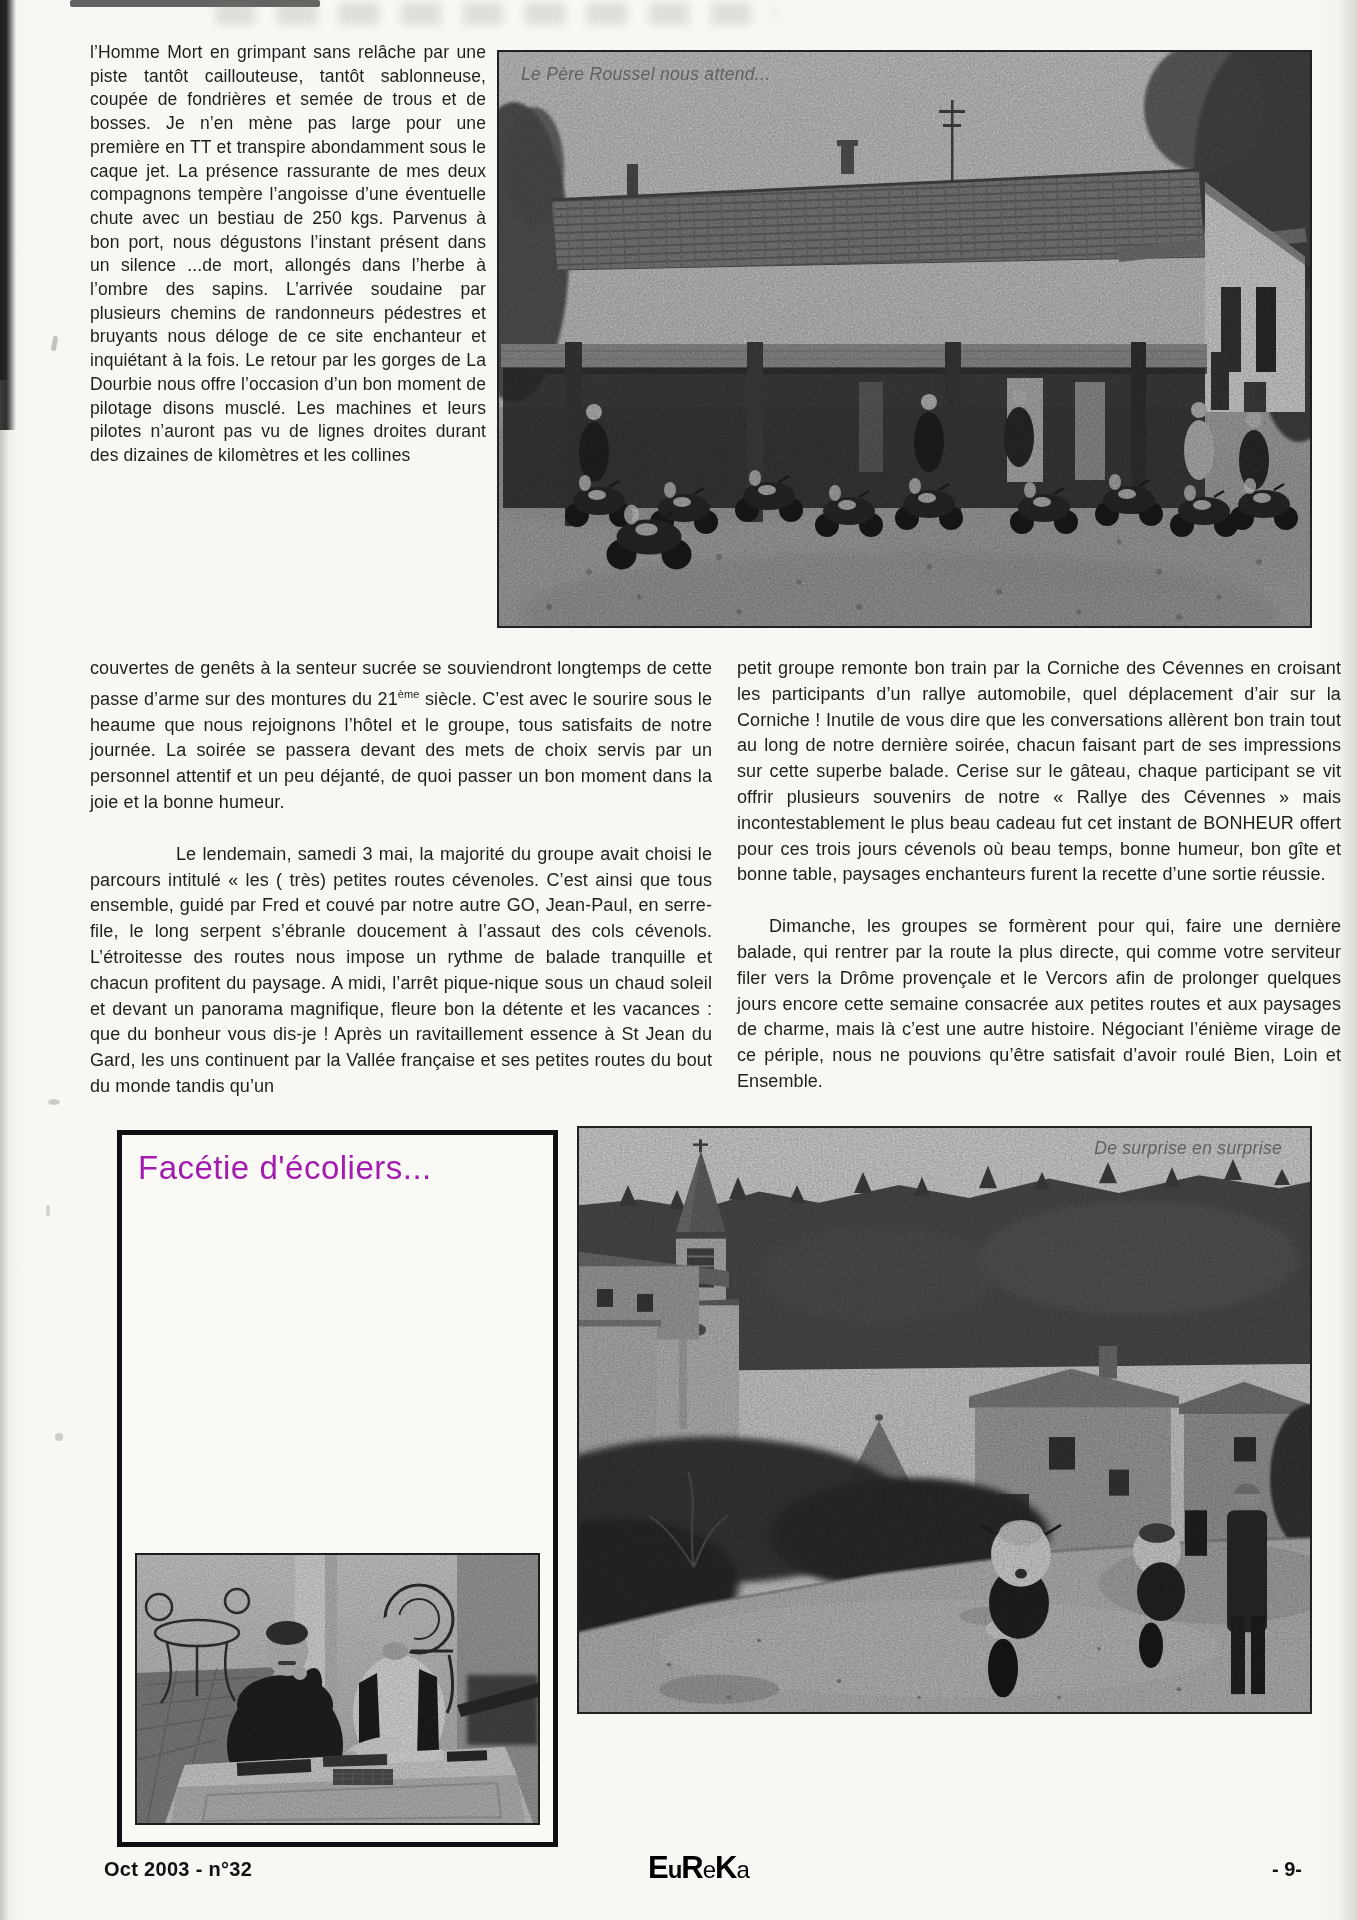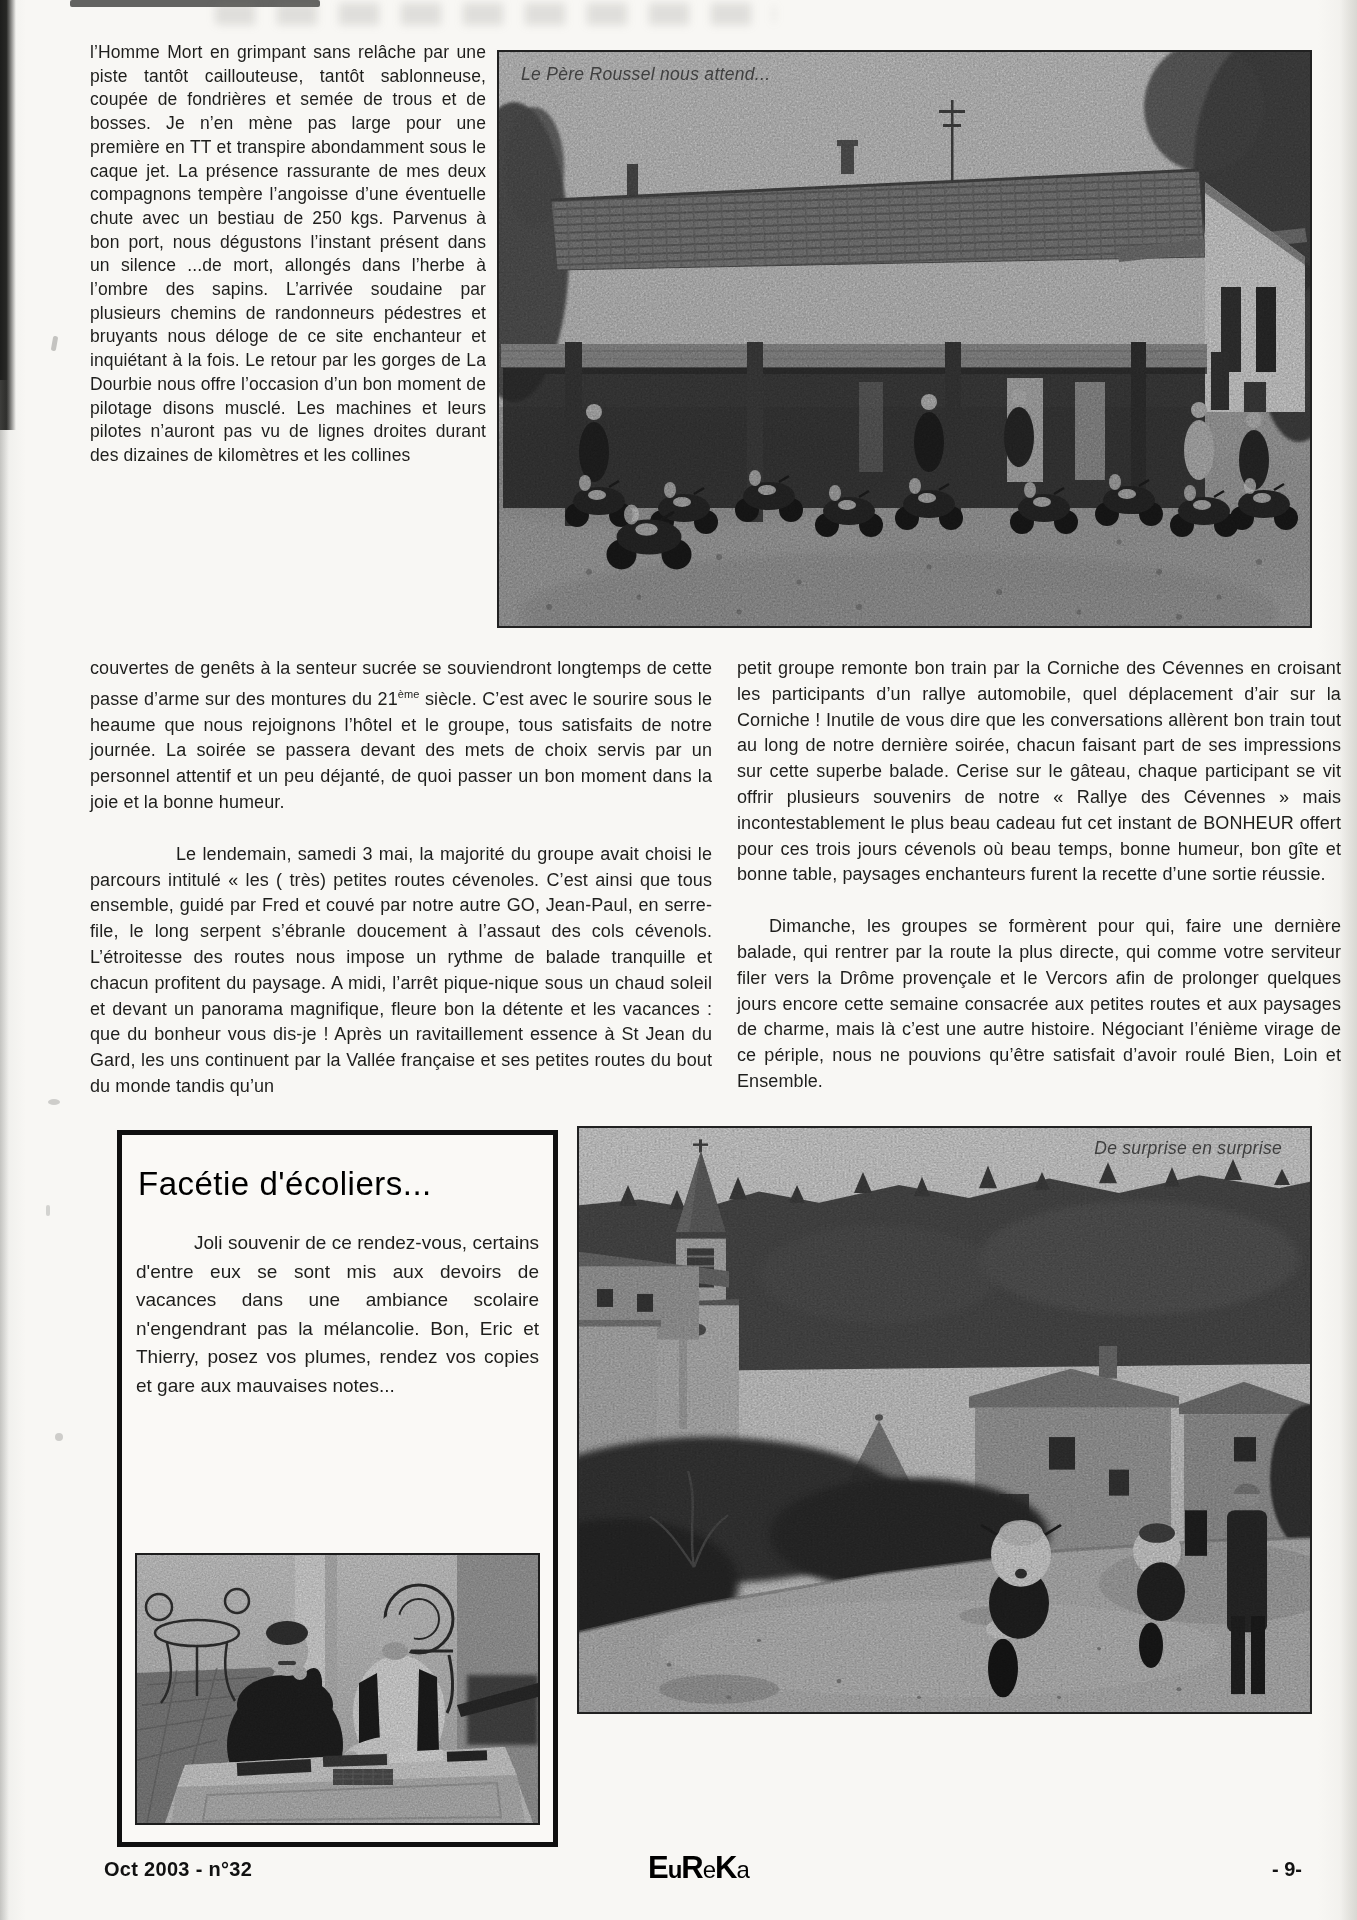--- a/index.html
+++ b/index.html
@@ -38,28 +38,28 @@
   .indent-a{text-indent:86px}
   .indent-b{text-indent:32px}
   sup{font-size:11px}
 
   
   .photo{border:2px solid #1f1f1d;box-sizing:border-box;background:#d8d7d2;
     filter:grayscale(1) contrast(.98)}
   .photo svg{display:block;width:100%;height:100%}
   .photo1{left:497px;top:50px;width:815px;height:578px}
   .photo2{left:577px;top:1126px;width:735px;height:588px}
-  .caption{position:absolute;font-style:italic;font-size:17.5px;color:#b91c1c;letter-spacing:.3px}
+  .caption{position:absolute;font-style:italic;font-size:17.5px;color:#0f766e;letter-spacing:.3px}
   .cap1{left:22px;top:12px}
   .cap2{right:28px;top:10px}
 
   
   .fbox{left:117px;top:1130px;width:441px;height:717px;border:5px solid #101010;
     box-sizing:border-box;background:#faf9f6}
-  .fbox h2{margin:30px 0 0 16px;font-size:33px;font-weight:400;color:#000000;letter-spacing:.5px}
+  .fbox h2{margin:14px 0 0 16px;font-size:33px;font-weight:400;color:#a21caf;letter-spacing:.5px}
   .fbox p{margin:28px 14px 0 14px;font-size:19px;line-height:28.6px;text-align:justify}
   .fbox p.fp2{margin-top:26px}
   .fp1{text-indent:48px}
   .fp2{text-indent:58px}
   .photo3{position:absolute;left:13px;top:418px;width:405px;height:272px;border:2px solid #1c1c1a;
     box-sizing:border-box;background:#cfcdc7;filter:grayscale(1)}
   .photo3 svg{display:block;width:100%;height:100%}
 
   
   .footer-issue{left:104px;top:1858px;font-size:20px;font-weight:bold;letter-spacing:.3px;color:#111}
@@ -198,21 +198,20 @@
   <p><span>couvertes de genêts à la senteur sucrée se souviendront longtemps de cette passe d’arme sur des montures du 21</span><sup>ème</sup><span> siècle. C’est avec le sourire sous le heaume que nous rejoignons l’hôtel et le groupe, tous satisfaits de notre journée. La soirée se passera devant des mets de choix servis par un personnel attentif et un peu déjanté, de quoi passer un bon moment dans la joie et la bonne humeur.</span></p>
   <p class="indent-a">Le lendemain, samedi 3 mai, la majorité du groupe avait choisi le parcours intitulé « les ( très) petites routes cévenoles. C’est ainsi que tous ensemble, guidé par Fred et couvé par notre autre GO, Jean-Paul, en serre-file, le long serpent s’ébranle doucement à l’assaut des cols cévenols. L’étroitesse des routes nous impose un rythme de balade tranquille et chacun profitent du paysage. A midi, l’arrêt pique-nique sous un chaud soleil et devant un panorama magnifique, fleure bon la détente et les vacances : que du bonheur vous dis-je ! Après un ravitaillement essence à St Jean du Gard, les uns continuent par la Vallée française et ses petites routes du bout du monde tandis qu’un</p>
 </div>
 <div class="abs colmid col3">
   <p>petit groupe remonte bon train par la Corniche des Cévennes en croisant les participants d’un rallye automobile, quel déplacement d’air sur la Corniche ! Inutile de vous dire que les conversations allèrent bon train tout au long de notre dernière soirée, chacun faisant part de ses impressions sur cette superbe balade. Cerise sur le gâteau, chaque participant se vit offrir plusieurs souvenirs de notre « Rallye des Cévennes » mais incontestablement le plus beau cadeau fut cet instant de BONHEUR offert pour ces trois jours cévenols où beau temps, bonne humeur, bon gîte et bonne table, paysages enchanteurs furent la recette d’une sortie réussie.</p>
   <p class="indent-b">Dimanche, les groupes se formèrent pour qui, faire une dernière balade, qui rentrer par la route la plus directe, qui comme votre serviteur filer vers la Drôme provençale et le Vercors afin de prolonger quelques jours encore cette semaine consacrée aux petites routes et aux paysages de charme, mais là c’est une autre histoire. Négociant l’énième virage de ce périple, nous ne pouvions qu’être satisfait d’avoir roulé Bien, Loin et Ensemble.</p>
 </div>
 
 <div class="abs fbox">
   <h2>Facétie d'écoliers...</h2>
-  <p class="fp2">Joli souvenir de ce rendez-vous, certains d'entre eux se sont mis aux devoirs de vacances dans une ambiance scolaire n'engendrant pas la mélancolie. Bon, Eric et Thierry, posez vos plumes, rendez vos copies et gare aux mauvaises notes...</p>
   <div class="photo3">
     <svg viewBox="0 0 401 268" preserveAspectRatio="none">
       <defs>
         <linearGradient id="bgC" x1="0" y1="0" x2="0" y2="1">
           <stop offset="0" stop-color="#dbd8d1"></stop>
             <stop offset="1" stop-color="#bcb8b0"></stop>
         </linearGradient>
         <filter id="blurC">
             <feGaussianBlur stdDeviation="2"></feGaussianBlur>
           </filter>

